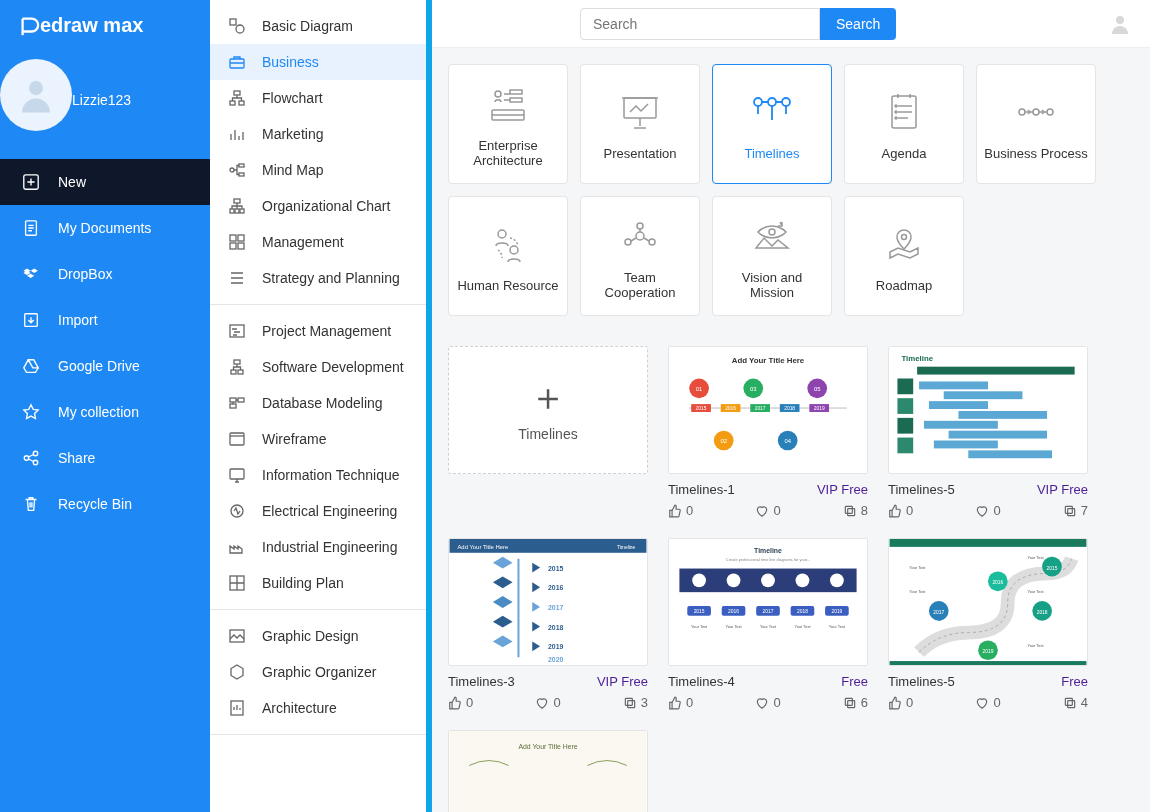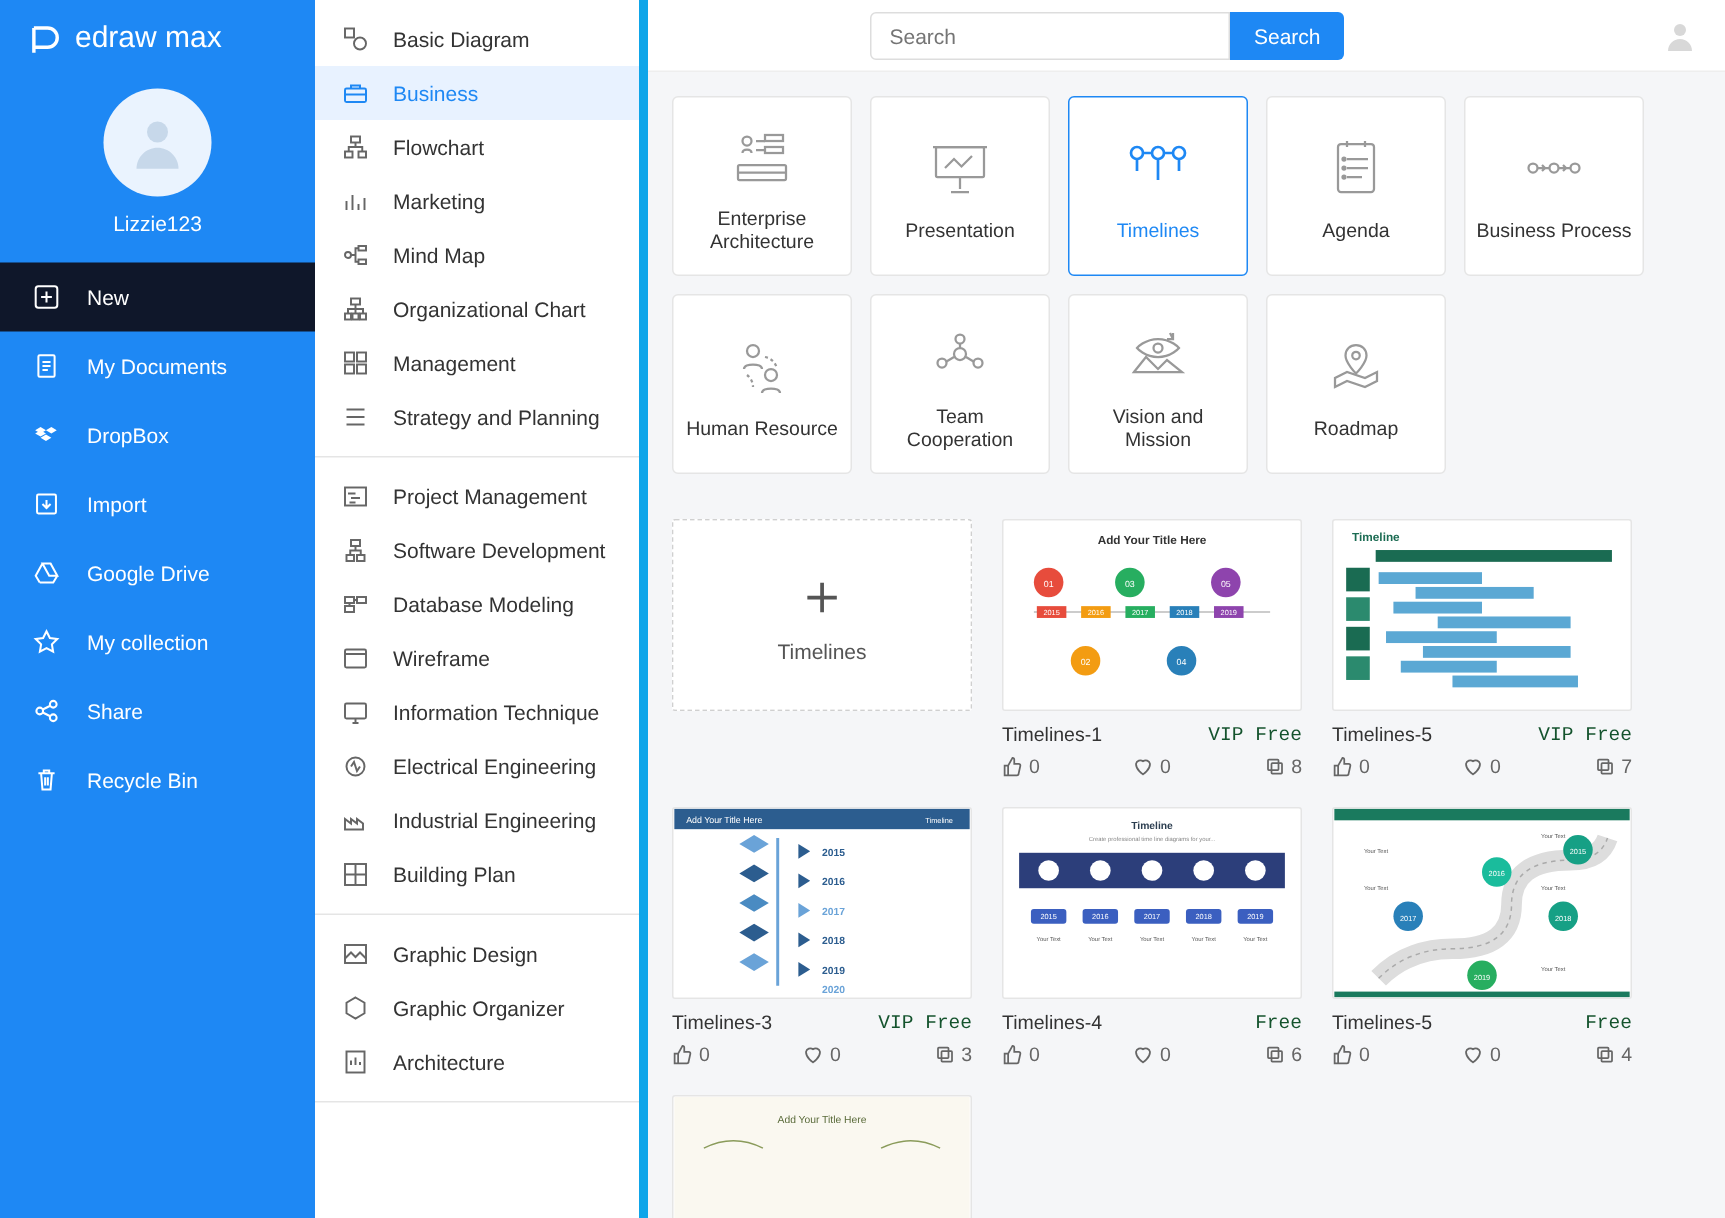--- a/index.html
+++ b/index.html
@@ -21,31 +21,30 @@
       color: #fff;
       display: flex;
       flex-direction: column;
       flex-shrink: 0;
     }
     .logo {
       display: flex;
       align-items: center;
       padding: 14px 18px;
       font-size: 20px;
-      font-weight: 400;
-      gap: 10px;
+      font-weight: 700;
     }
     .logo-icon {
       width: 22px;
       height: 22px;
       display: inline-block;
     }
     .profile {
       display: flex;
-      flex-direction: column;
+      flex-direction: row;
       align-items: center;
       padding: 8px 0 18px 0;
     }
     .avatar {
       width: 72px;
       height: 72px;
       border-radius: 50%;
       background: #eaf3fe;
       display: flex;
       align-items: center;
@@ -234,21 +233,21 @@
     .template-stats {
       display: flex;
       gap: 16px;
       margin-top: 6px;
       font-size: 13px;
       color: #666;
       align-items: center;
       justify-content: space-between;
     }
     .stat { display: flex; align-items: center; gap: 4px; }
-    .price-free { color: #14532d; font-family: Liberation Mono, monospace; }
+    .price-free { color: #4c1d95; }
 
     .thumb-svg { width: 100%; height: 100%; }
 
     
     .category-panel::-webkit-scrollbar,
     .content::-webkit-scrollbar { width: 8px; }
     .category-panel::-webkit-scrollbar-thumb,
     .content::-webkit-scrollbar-thumb { background: #d0d0d0; border-radius: 4px; }
   </style>
 </head>

